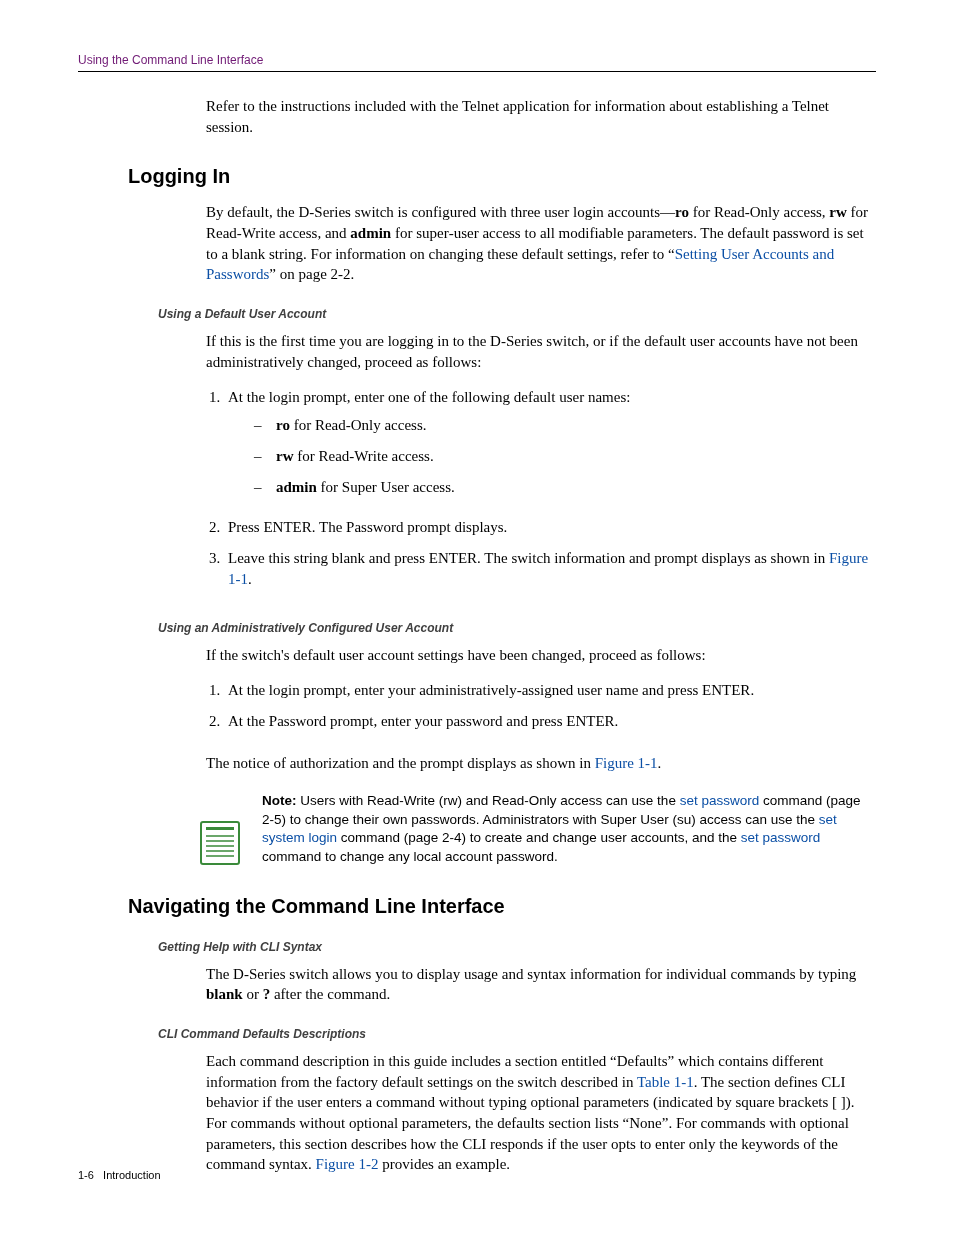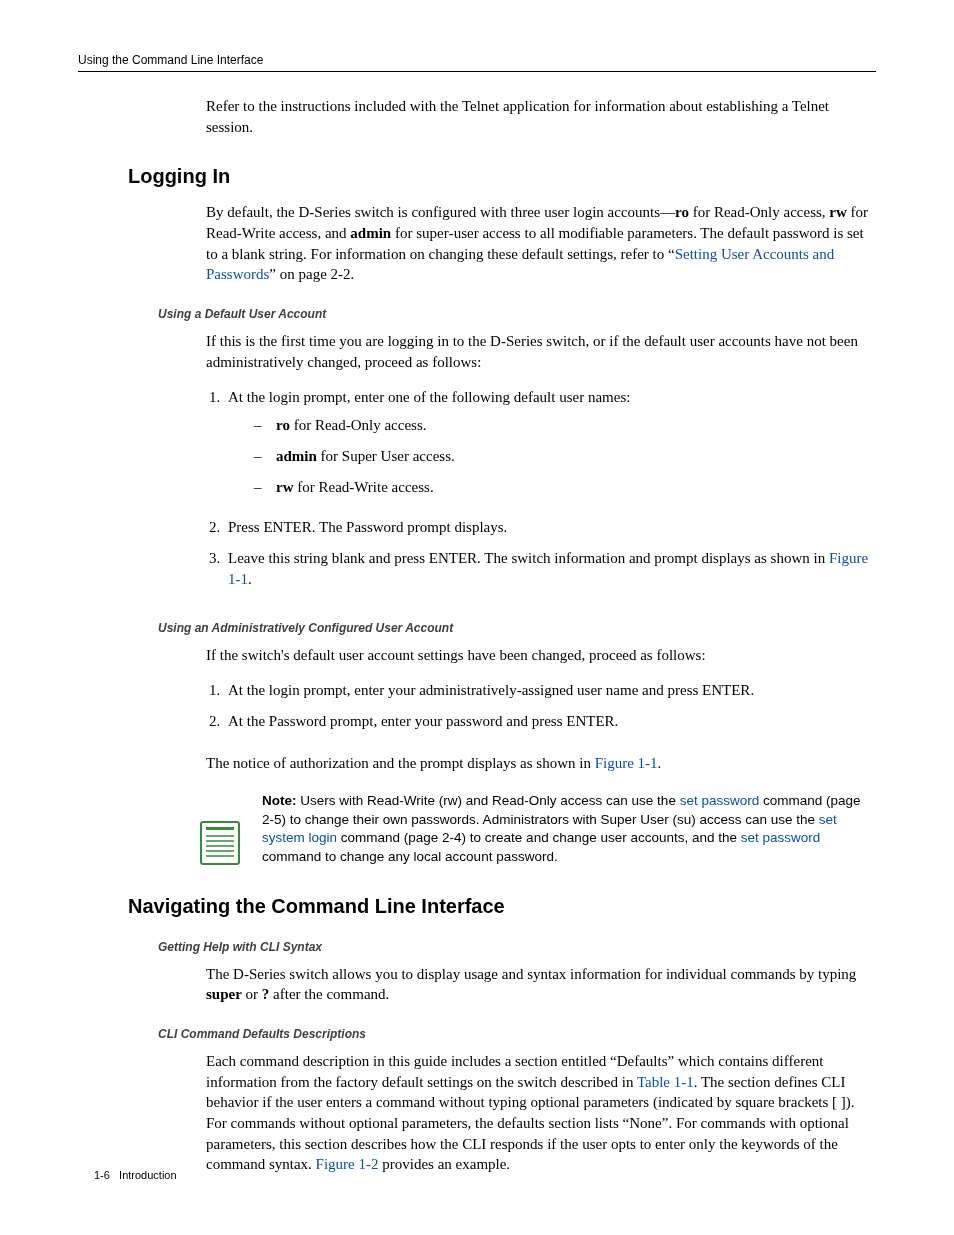--- a/index.html
+++ b/index.html
@@ -14,21 +14,21 @@
   }
   .page {
     padding: 53px 78px 40px 78px;
     box-sizing: border-box;
     min-height: 1235px;
     position: relative;
   }
   .running-header {
     font-family: Arial, Helvetica, sans-serif;
     font-size: 12px;
-    color: #000000;
+    color: #701a75;
     border-bottom: 1px solid #000;
     padding-bottom: 4px;
     margin-bottom: 24px;
   }
   .body-indent {
     margin-left: 120px;
     margin-right: 0;
   }
   p { margin: 0 0 14px 8px; line-height: 1.38; }
   h1.section {
@@ -66,21 +66,21 @@
     margin-top: 2px;
   }
   .note-text {
     font-family: Arial, Helvetica, sans-serif;
     font-size: 13.5px;
     line-height: 1.38;
     color: #000;
   }
   .page-footer {
     position: absolute;
-    left: 94px;
+    left: 78px;
     bottom: 54px;
     font-family: Arial, Helvetica, sans-serif;
     font-size: 11px;
     color: #000;
   }
 </style>
 </head>
 <body>
 
 <div class="page">
@@ -99,22 +99,22 @@
   </div>
 
   <h2 class="subsection">Using a Default User Account</h2>
   <div class="body-indent">
     <p>If this is the first time you are logging in to the D‑Series switch, or if the default user accounts have not been administratively changed, proceed as follows:</p>
     <ol class="tight-list">
       <li>
         <span>At the login prompt, enter one of the following default user names:</span>
         <ul class="dash-list">
           <li><span class="bold">ro</span><span> for Read‑Only access.</span></li>
+          <li><span class="bold">rw</span><span> for Read‑Write access.</span></li>
           <li><span class="bold">admin</span><span> for Super User access.</span></li>
-          <li><span class="bold">rw</span><span> for Read‑Write access.</span></li>
         </ul>
       </li>
       <li>Press ENTER. The Password prompt displays.</li>
       <li>
         <span>Leave this string blank and press ENTER. The switch information and prompt displays as shown in </span><a href="#" class="link">Figure 1‑1</a><span>.</span>
       </li>
     </ol>
   </div>
 
   <h2 class="subsection">Using an Administratively Configured User Account</h2>
@@ -144,21 +144,21 @@
     <div class="note-text">
       <span class="bold">Note:</span><span> Users with Read-Write (rw) and Read-Only access can use the </span><a href="#" class="link">set password</a><span> command (page 2-5) to change their own passwords. Administrators with Super User (su) access can use the </span><a href="#" class="link">set system login</a><span> command (page 2-4) to create and change user accounts, and the </span><a href="#" class="link">set password</a><span> command to change any local account password.</span>
     </div>
   </div>
 
   <h1 class="section">Navigating the Command Line Interface</h1>
 
   <h2 class="subsection">Getting Help with CLI Syntax</h2>
   <div class="body-indent">
     <p>
-      <span>The D‑Series switch allows you to display usage and syntax information for individual commands by typing </span><span class="bold">super</span><span> or </span><span class="bold">?</span><span> after the command.</span>
+      <span>The D‑Series switch allows you to display usage and syntax information for individual commands by typing </span><span class="bold">blank</span><span> or </span><span class="bold">?</span><span> after the command.</span>
     </p>
   </div>
 
   <h2 class="subsection">CLI Command Defaults Descriptions</h2>
   <div class="body-indent">
     <p>
       <span>Each command description in this guide includes a section entitled “Defaults” which contains different information from the factory default settings on the switch described in </span><a href="#" class="link">Table 1‑1</a><span>. The section defines CLI behavior if the user enters a command without typing optional parameters (indicated by square brackets [ ]). For commands without optional parameters, the defaults section lists “None”. For commands with optional parameters, this section describes how the CLI responds if the user opts to enter only the keywords of the command syntax. </span><a href="#" class="link">Figure 1‑2</a><span> provides an example.</span>
     </p>
   </div>
 

